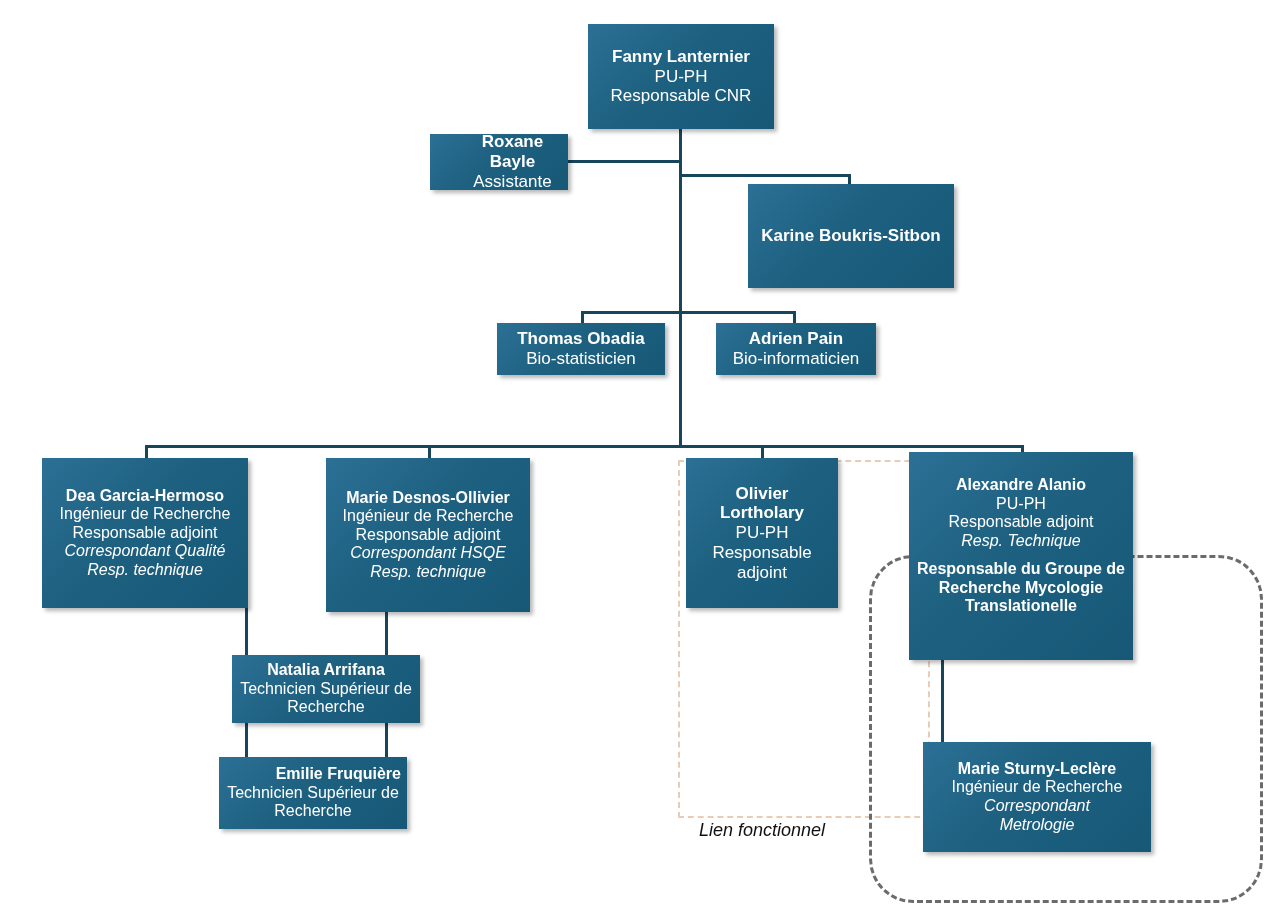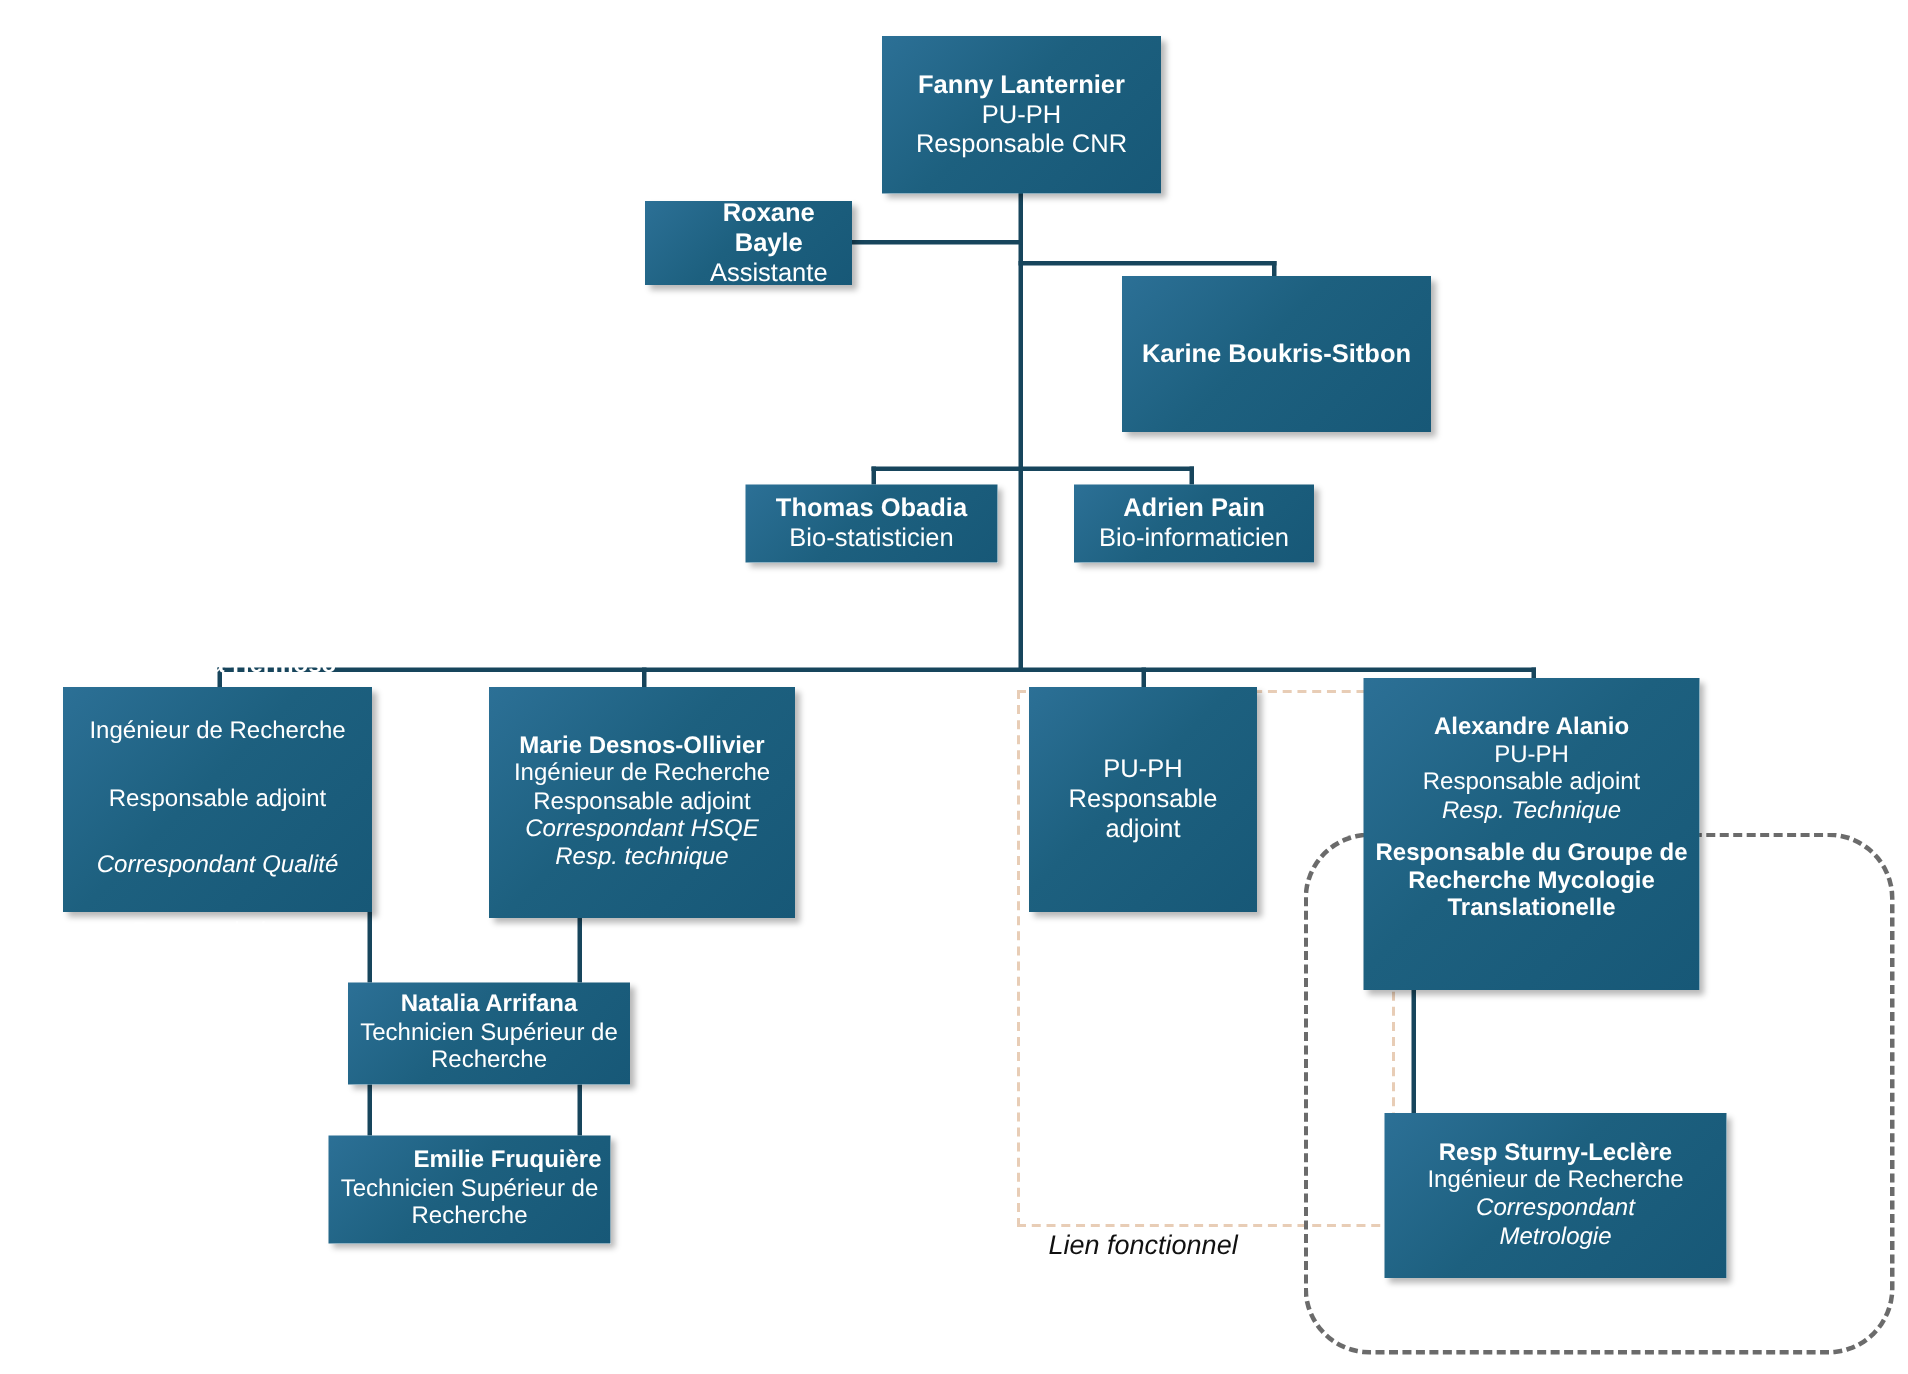--- a/index.html
+++ b/index.html
@@ -116,37 +116,38 @@
   <div class="box" style="left:497px;top:323px;width:168px;height:52px;">
     <span class="nm">Thomas Obadia</span>
     <span class="rl">Bio-statisticien</span>
   </div>
 
   <div class="box" style="left:716px;top:323px;width:160px;height:52px;">
     <span class="nm">Adrien Pain</span>
     <span class="rl">Bio-informaticien</span>
   </div>
 
-  <div class="box" style="left:42px;top:458px;width:206px;height:150px;font-size:16px;gap:26px;">
+  <div class="box" style="left:42px;top:458px;width:206px;height:150px;font-size:16px;">
     <span class="nm">Dea Garcia-Hermoso</span>
     <span class="rl">Ingénieur de Recherche</span>
     <span class="rl">Responsable adjoint</span>
     <span class="it">Correspondant Qualité</span>
     <span class="it">Resp. technique</span>
   </div>
 
   <div class="box" style="left:326px;top:458px;width:204px;height:154px;font-size:16px;">
     <span class="nm">Marie Desnos-Ollivier</span>
     <span class="rl">Ingénieur de Recherche</span>
     <span class="rl">Responsable adjoint</span>
     <span class="it">Correspondant HSQE</span>
     <span class="it">Resp. technique</span>
   </div>
 
   <div class="box" style="left:686px;top:458px;width:152px;height:150px;">
+    <span class="nm">Olivier Lortholary</span>
     <span class="rl">PU-PH</span>
     <span class="rl">Responsable adjoint</span>
   </div>
 
   <div class="box" style="left:909px;top:452px;width:224px;height:208px;font-size:16px;justify-content:flex-start;padding-top:24px;">
     <span class="nm">Alexandre Alanio</span>
     <span class="rl">PU-PH</span>
     <span class="rl">Responsable adjoint</span>
     <span class="it">Resp. Technique</span>
     <span class="gap"></span>
@@ -157,19 +158,19 @@
     <span class="nm">Natalia Arrifana</span>
     <span class="rl">Technicien Supérieur de Recherche</span>
   </div>
 
   <div class="box" style="left:219px;top:757px;width:188px;height:72px;font-size:16px;align-items:flex-end;">
     <span class="nm">Emilie Fruquière</span>
     <span class="rl">Technicien Supérieur de Recherche</span>
   </div>
 
   <div class="box" style="left:923px;top:742px;width:228px;height:110px;font-size:16px;">
-    <span class="nm">Resp Sturny-Leclère</span>
+    <span class="nm">Marie Sturny-Leclère</span>
     <span class="rl">Ingénieur de Recherche</span>
     <span class="it">Correspondant</span>
     <span class="it">Metrologie</span>
   </div>
 
 </div>
 
 </body></html>

